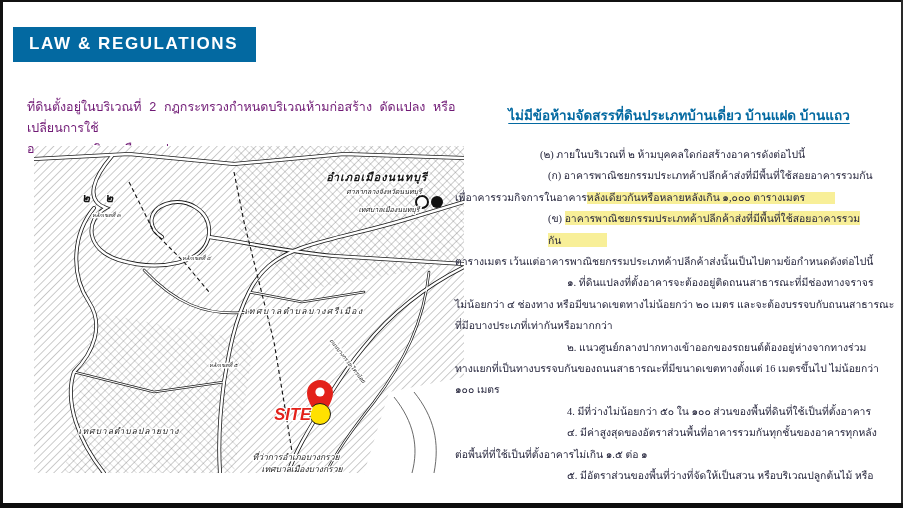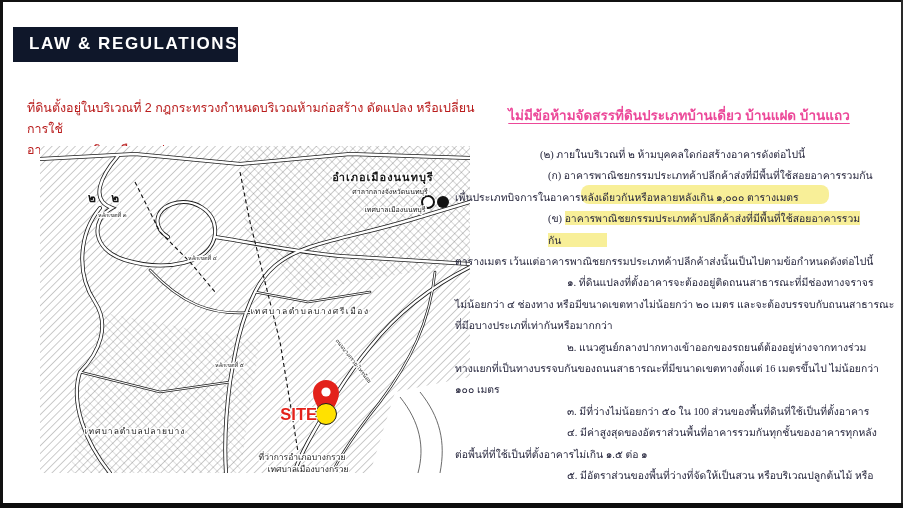--- a/index.html
+++ b/index.html
@@ -7,44 +7,44 @@
     width:903px;height:508px;position:relative;background:#ffffff;
     font-family:"Liberation Sans",sans-serif;overflow:hidden;
   }
   
   .edge-top{position:absolute;left:0;top:0;width:903px;height:2px;background:#111;}
   .edge-left{position:absolute;left:0;top:0;width:3px;height:508px;background:#111;}
   .edge-right{position:absolute;right:0;top:0;width:2px;height:508px;background:#2a2a2a;}
   .edge-bottom{position:absolute;left:0;bottom:0;width:903px;height:5px;background:#0d0d0d;}
 
   .title-box{
-    position:absolute;left:13px;top:27px;background:#0f172a;color:#fff;
-    padding:7px 0 8px 16px;font-size:17px;font-weight:bold;letter-spacing:1.6px;
+    position:absolute;left:13px;top:27px;background:#0369a1;color:#fff;
+    padding:7px 18px 8px 16px;font-size:17px;font-weight:bold;letter-spacing:1.6px;
   }
   .subtitle{
-    position:absolute;left:27px;top:98px;width:450px;color:#b91c1c;
-    font-size:12.5px;line-height:21px;
+    position:absolute;left:27px;top:98px;width:450px;color:#701a75;
+    font-size:12.5px;line-height:21px;font-family:Liberation Mono, monospace;
   }
-  .map-wrap{position:absolute;left:40px;top:142px;width:430px;height:331px;}
+  .map-wrap{position:absolute;left:34px;top:142px;width:430px;height:331px;font-style:italic;}
 
   .right-col{position:absolute;left:455px;top:104px;width:448px;}
   .green-heading{
-    text-align:center;color:#ec4899;font-weight:bold;font-size:13.5px;
+    text-align:center;color:#0369a1;font-weight:bold;font-size:13.5px;
     text-decoration:underline;text-underline-offset:3px;margin-bottom:18px;
   }
   .doc{
     font-family:"Liberation Serif","DejaVu Serif",serif;
     color:#23233a;font-size:10.4px;line-height:21.4px;
   }
   .tl{white-space:normal;}
   .in1{padding-left:85px;}
   .in2{padding-left:93px;}
   .in3{padding-left:112px;}
   .hl{background:#f8ef98;padding:2px 0 1px 0;}
-  .hl-ext1{padding-right:30px;padding-top:7px;border-radius:8px;}
+  .hl-ext1{padding-right:30px;padding-top:0;}
   .hl-ext2{padding-right:46px;}
 
   
   .rd-b{fill:none;stroke:#1c1c1c;stroke-width:4;stroke-linecap:round;}
   .rd-w{fill:none;stroke:#ffffff;stroke-width:2.4;stroke-linecap:round;}
   .rd-b.thin{stroke-width:2.6;}
   .rd-w.thin{stroke-width:1.2;}
   .bnd{fill:none;stroke:#111;stroke-width:1.1;stroke-dasharray:4 3;}
   .maplabel{font-family:"Liberation Sans",sans-serif;fill:#161616;
     paint-order:stroke;stroke:#ffffff;stroke-width:2.4;}
@@ -136,29 +136,29 @@
       <text class="site-text" x="277" y="278" font-size="16.5" text-anchor="end" fill="#e3211a">SITE</text>
     </g>
   </svg>
 </div>
 
 <div class="right-col">
   <div class="green-heading">ไม่มีข้อห้ามจัดสรรที่ดินประเภทบ้านเดี่ยว บ้านแฝด บ้านแถว</div>
   <div class="doc">
     <div class="tl in1"><span>(๒) ภายในบริเวณที่ ๒ ห้ามบุคคลใดก่อสร้างอาคารดังต่อไปนี้</span></div>
     <div class="tl in2"><span>(ก) อาคารพาณิชยกรรมประเภทค้าปลีกค้าส่งที่มีพื้นที่ใช้สอยอาคารรวมกัน</span></div>
-    <div class="tl"><span>เพื่นประเภทบิจการในอาคาร</span><span class="hl hl-ext1">หลังเดียวกันหรือหลายหลังเกิน ๑,๐๐๐ ตารางเมตร</span></div>
+    <div class="tl"><span>เพื่อาคารรวมกิจการในอาคาร</span><span class="hl hl-ext1">หลังเดียวกันหรือหลายหลังเกิน ๑,๐๐๐ ตารางเมตร</span></div>
     <div class="tl in2"><span>(ข) </span><span class="hl hl-ext2">อาคารพาณิชยกรรมประเภทค้าปลีกค้าส่งที่มีพื้นที่ใช้สอยอาคารรวมกัน</span></div>
     <div class="tl"><span>ตารางเมตร เว้นแต่อาคารพาณิชยกรรมประเภทค้าปลีกค้าส่งนั้นเป็นไปตามข้อกำหนดดังต่อไปนี้</span></div>
     <div class="tl in3"><span>๑. ที่ดินแปลงที่ตั้งอาคารจะต้องอยู่ติดถนนสาธารณะที่มีช่องทางจราจร</span></div>
     <div class="tl"><span>ไม่น้อยกว่า ๔ ช่องทาง หรือมีขนาดเขตทางไม่น้อยกว่า ๒๐ เมตร และจะต้องบรรจบกับถนนสาธารณะ</span></div>
     <div class="tl"><span>ที่มีอบางประเภที่เท่ากันหรือมากกว่า</span></div>
     <div class="tl in3"><span>๒. แนวศูนย์กลางปากทางเข้าออกของรถยนต์ต้องอยู่ห่างจากทางร่วม</span></div>
     <div class="tl"><span>ทางแยกที่เป็นทางบรรจบกันของถนนสาธารณะที่มีขนาดเขตทางตั้งแต่ 16 เมตรขึ้นไป ไม่น้อยกว่า</span></div>
     <div class="tl"><span>๑๐๐ เมตร</span></div>
-    <div class="tl in3"><span>๓. มีที่ว่างไม่น้อยกว่า ๕๐ ใน 100 ส่วนของพื้นที่ดินที่ใช้เป็นที่ตั้งอาคาร</span></div>
+    <div class="tl in3"><span>4. มีที่ว่างไม่น้อยกว่า ๕๐ ใน ๑๐๐ ส่วนของพื้นที่ดินที่ใช้เป็นที่ตั้งอาคาร</span></div>
     <div class="tl in3"><span>๔. มีค่าสูงสุดของอัตราส่วนพื้นที่อาคารรวมกันทุกชั้นของอาคารทุกหลัง</span></div>
     <div class="tl"><span>ต่อพื้นที่ที่ใช้เป็นที่ตั้งอาคารไม่เกิน ๑.๕ ต่อ ๑</span></div>
     <div class="tl in3"><span>๕. มีอัตราส่วนของพื้นที่ว่างที่จัดให้เป็นสวน หรือบริเวณปลูกต้นไม้ หรือ</span></div>
     <div class="tl"></div>
 
   </div>
 </div>
 
 </body></html>

